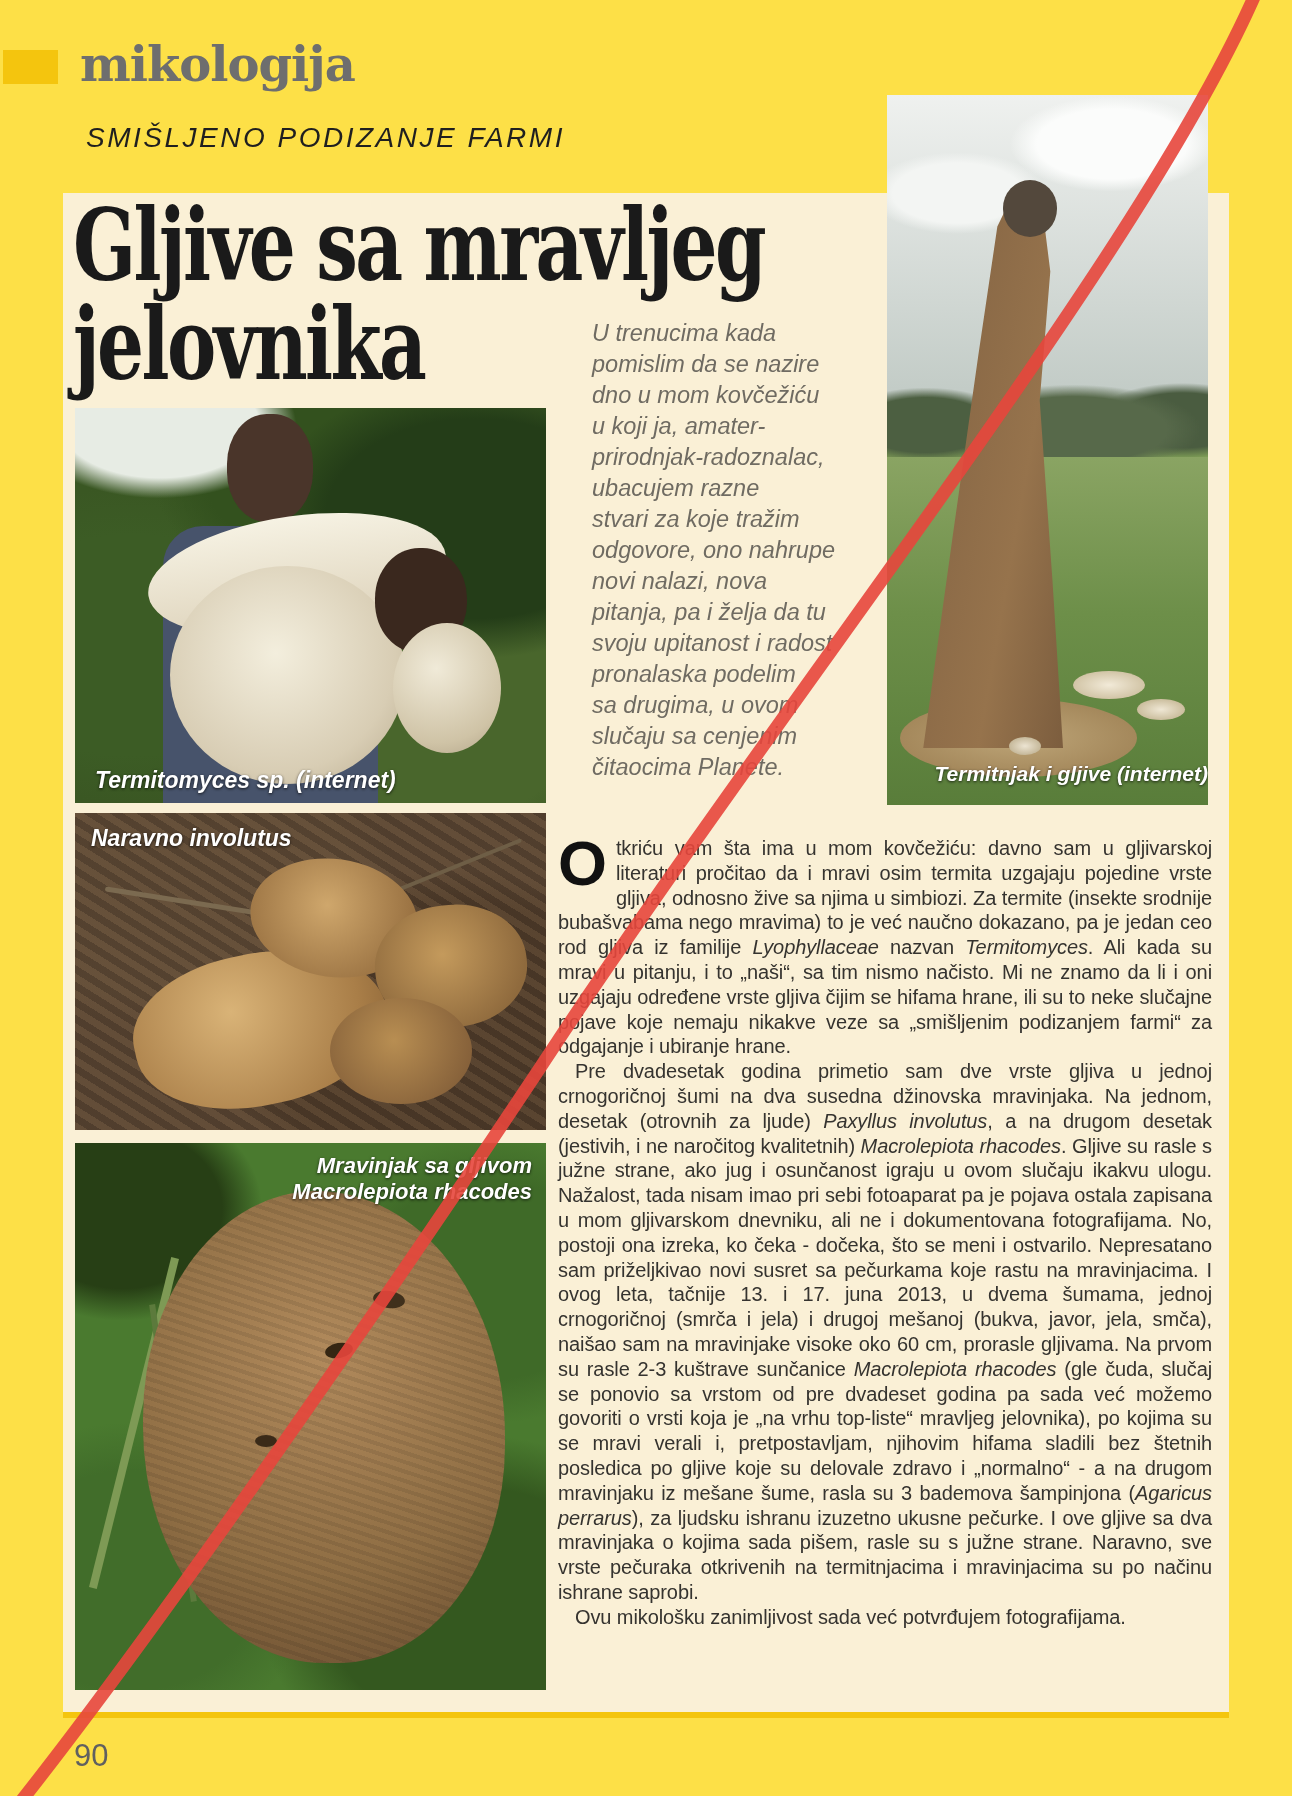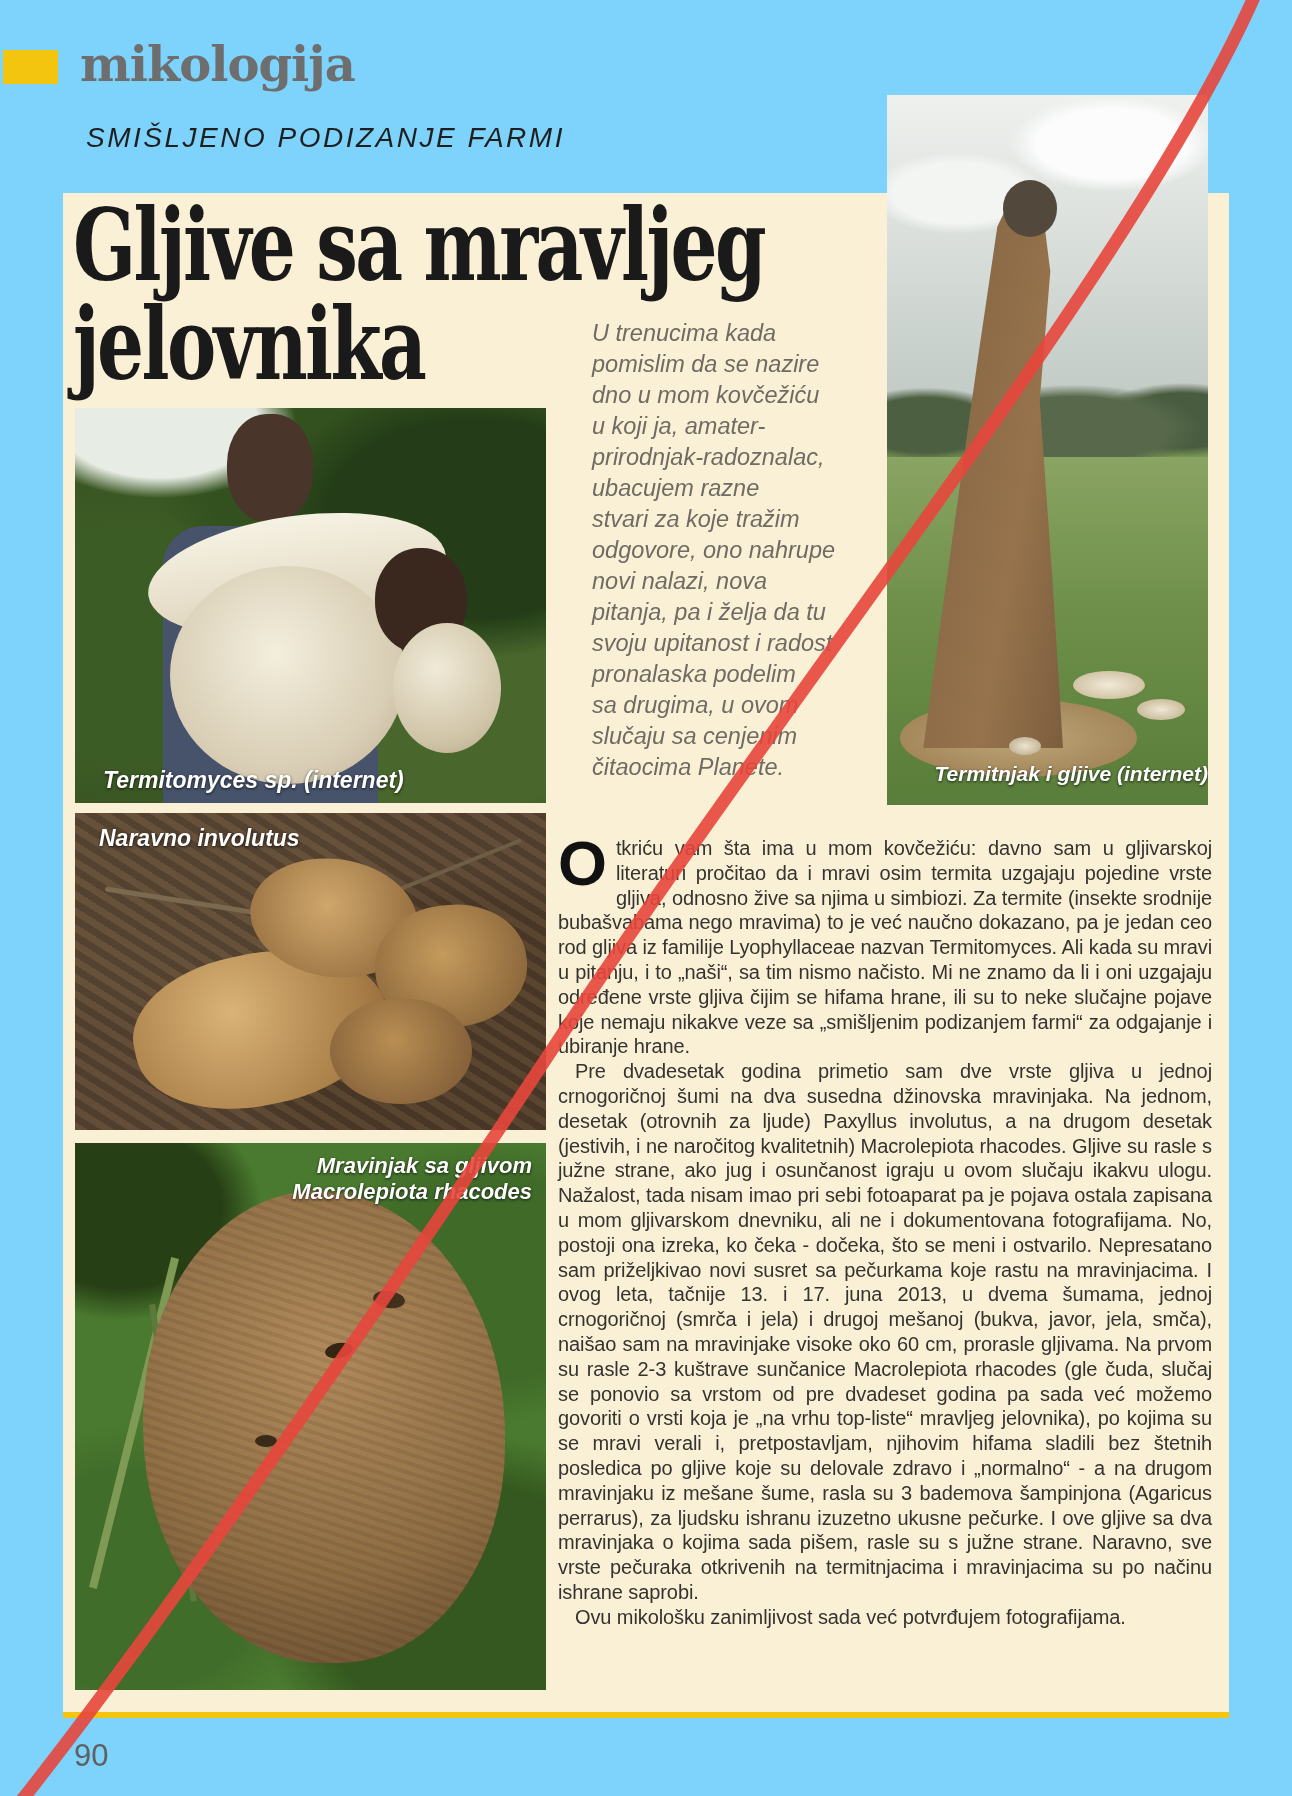--- a/index.html
+++ b/index.html
@@ -1,16 +1,16 @@
 <!DOCTYPE html>
 <html><head>
 <meta charset="utf-8">
 <style>
   html,body{margin:0;padding:0;background:#ffffff;}
-  .page{position:relative;width:1292px;height:1796px;background:#7dd3fc;overflow:hidden;
+  .page{position:relative;width:1292px;height:1796px;background:#fde047;overflow:hidden;
         font-family:"Liberation Sans",sans-serif;}
   .content-bg{position:absolute;left:63px;top:193px;width:1166px;height:1519px;background:#faf0d6;z-index:0;}
 
   
   .brand-block{position:absolute;left:3px;top:50px;width:55px;height:34px;background:#f4c50e;z-index:3;}
   .brand-name{position:absolute;left:80px;top:36px;font-family:"DejaVu Serif",serif;font-weight:bold;
               font-size:48px;color:#6e6e6e;letter-spacing:-1px;z-index:3;}
   .kicker{position:absolute;left:86px;top:122px;font-size:28px;letter-spacing:2.5px;color:#1f1f1f;z-index:3;font-style:italic;}
 
   
@@ -18,21 +18,21 @@
             font-size:84px;line-height:84px;color:#1a1a1a;letter-spacing:-3px;
             transform:scale(0.88,1.18);transform-origin:left top;white-space:nowrap;}
 
   
   .lede{position:absolute;left:592px;top:318px;width:290px;z-index:3;font-style:italic;
         font-size:23.5px;line-height:31px;color:#6f6b62;white-space:pre-line;}
 
   
   .photo{position:absolute;overflow:hidden;z-index:2;}
   .caption{position:absolute;z-index:5;font-weight:bold;font-style:italic;font-size:22px;color:#ffffff;
-           text-shadow:0 1px 3px rgba(0,0,0,.75);line-height:26px;margin-left:8px;}
+           text-shadow:0 1px 3px rgba(0,0,0,.75);line-height:26px;}
   .shape{position:absolute;}
 
   .photo-termitomyces{left:75px;top:408px;width:471px;height:395px;
     background:
       radial-gradient(220px 120px at 18% 4%, #e7ece4 0 45%, transparent 62%),
       radial-gradient(300px 200px at 85% 28%, #243d18 0 50%, transparent 70%),
       radial-gradient(260px 180px at 55% 16%, #33511e 0 50%, transparent 70%),
       radial-gradient(300px 220px at 12% 60%, #3c5c25 0 50%, transparent 72%),
       radial-gradient(340px 240px at 70% 78%, #49662c 0 50%, transparent 72%),
       #3a5723;}
@@ -111,21 +111,21 @@
   .cap-mravinjak{right:14px;top:10px;text-align:right;}
   .cap-termitnjak{right:0;bottom:18px;font-size:21px;}
 
   
   .body-text{position:absolute;left:558px;top:836px;width:654px;z-index:3;
              font-size:20px;line-height:24.8px;color:#35332f;text-align:justify;letter-spacing:-0.1px;}
   .body-text p{margin:0;}
   .body-text p + p{text-indent:17px;}
   .dropcap{float:left;font-weight:bold;font-size:63px;line-height:49px;color:#111111;
            padding:3px 9px 0 0;font-family:"Liberation Sans",sans-serif;}
-  .it{margin-top:8px;}
+  .it{font-style:italic;margin-top:8px;}
 
   
   .footer-rule{position:absolute;left:63px;top:1712px;width:1166px;height:6px;background:#f4c50e;z-index:3;}
   .page-number{position:absolute;left:74px;top:1738px;font-size:31px;color:#606060;z-index:3;}
 
   
   .red-line{position:absolute;left:0;top:0;z-index:10;pointer-events:none;}
 </style>
 </head>
 <body>

